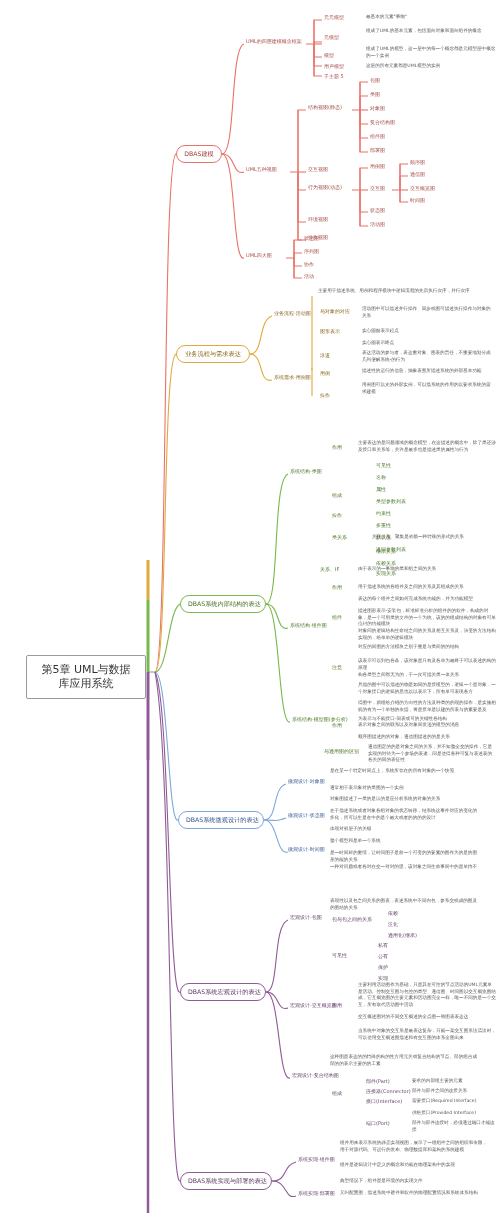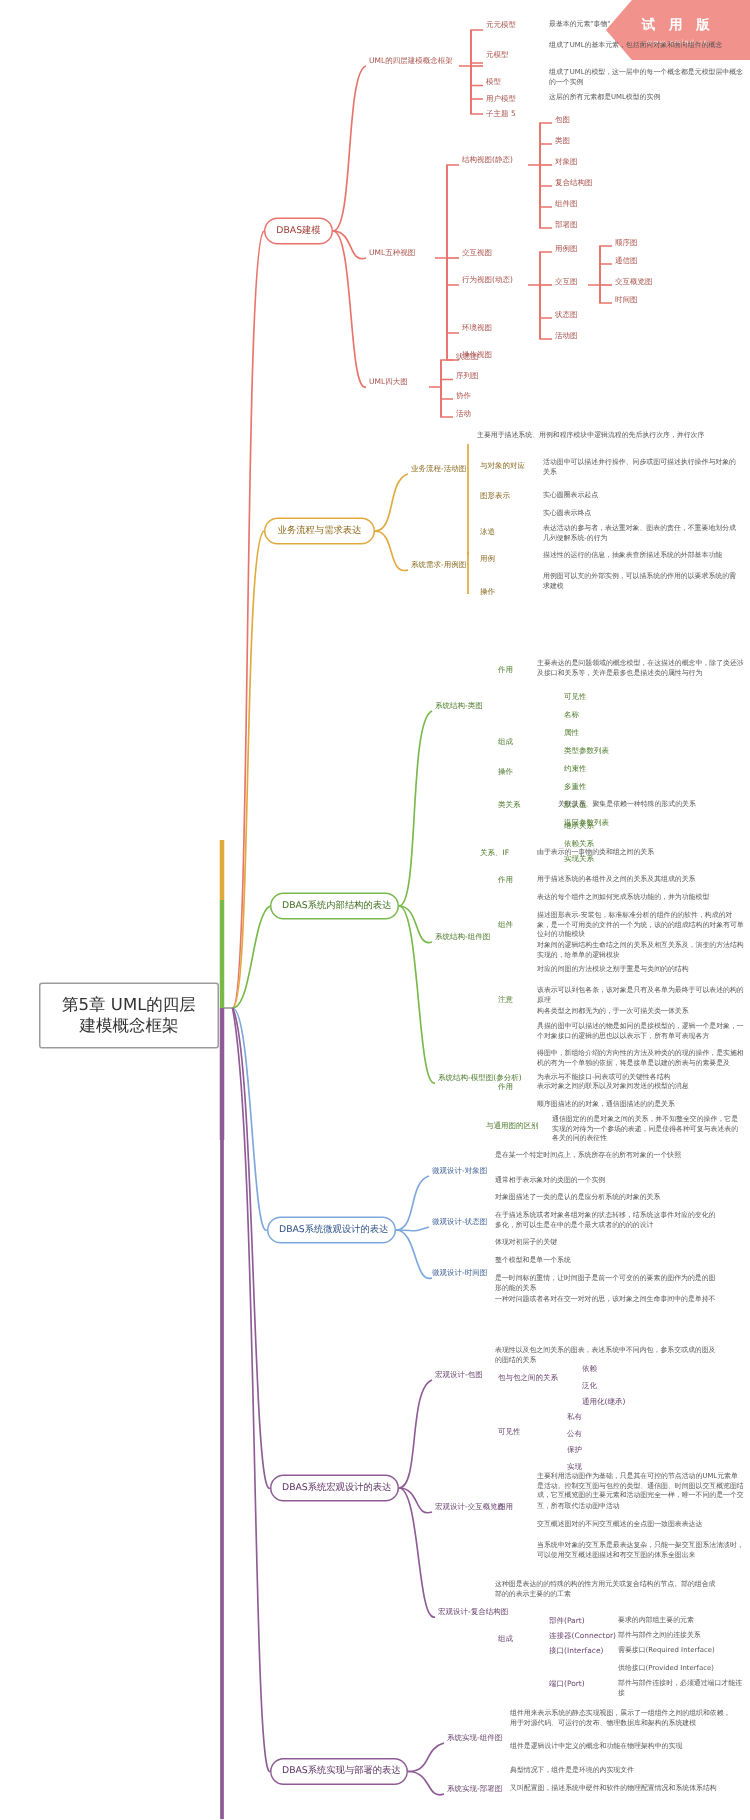--- a/index.html
+++ b/index.html
@@ -133,26 +133,22 @@
 
       <path d="M266,992 C280,992 272,926 288,920" stroke="#8f5b96"></path>
       <path d="M266,992 C280,992 276,1012 288,1008" stroke="#8f5b96"></path>
       <path d="M266,992 C280,992 278,1082 290,1078" stroke="#8f5b96"></path>
 
       <path d="M272,1181 C288,1181 282,1166 296,1162" stroke="#8f5b96"></path>
       <path d="M272,1181 C288,1181 284,1200 296,1196" stroke="#8f5b96"></path>
     </g>
   </svg>
 
-  <div class="wm">
-    <div class="wm-t">试 用 版</div>
-    <div class="wm-s">www.xmind.cn</div>
-  </div>
-
-  <div class="node root" style="left:26px; top:655px;">第5章 UML的四层建模概念框架</div>
+
+  <div class="node root" style="left:26px; top:655px;">第5章 UML与数据库应用系统</div>
 
   <div class="node l1 c-red" style="left:176px; top:145px; width:46px;">DBAS建模</div>
   <div class="node l1 c-amber" style="left:176px; top:345px; width:74px;">业务流程与需求表达</div>
   <div class="node l1 c-green" style="left:180px; top:595px; width:86px;">DBAS系统内部结构的表达</div>
   <div class="node l1 c-blue" style="left:178px; top:811px; width:86px;">DBAS系统微观设计的表达</div>
   <div class="node l1 c-purple" style="left:180px; top:983px; width:86px;">DBAS系统宏观设计的表达</div>
   <div class="node l1 c-purple" style="left:180px; top:1172px; width:92px;">DBAS系统实现与部署的表达</div>
 
   <div class="node lbl red" style="left:244px; top:38px;">UML的四层建模概念框架</div>
 

